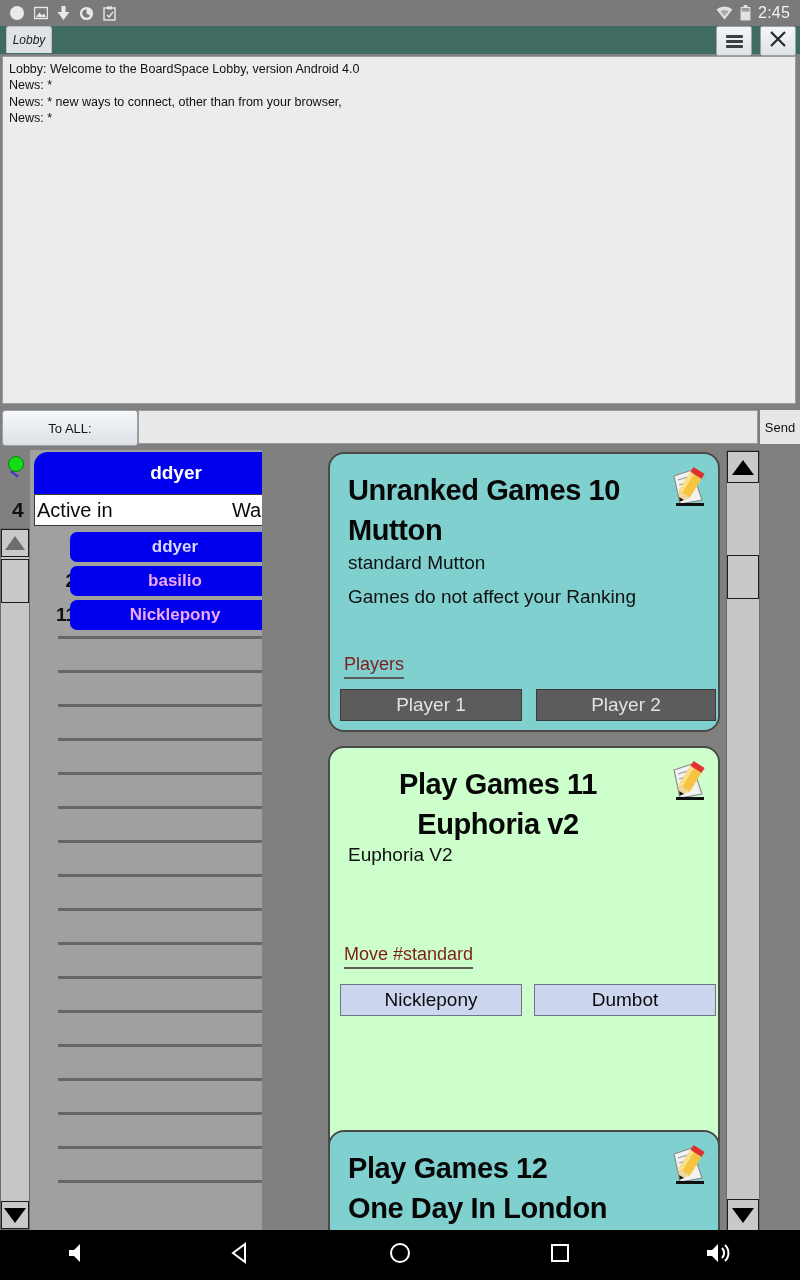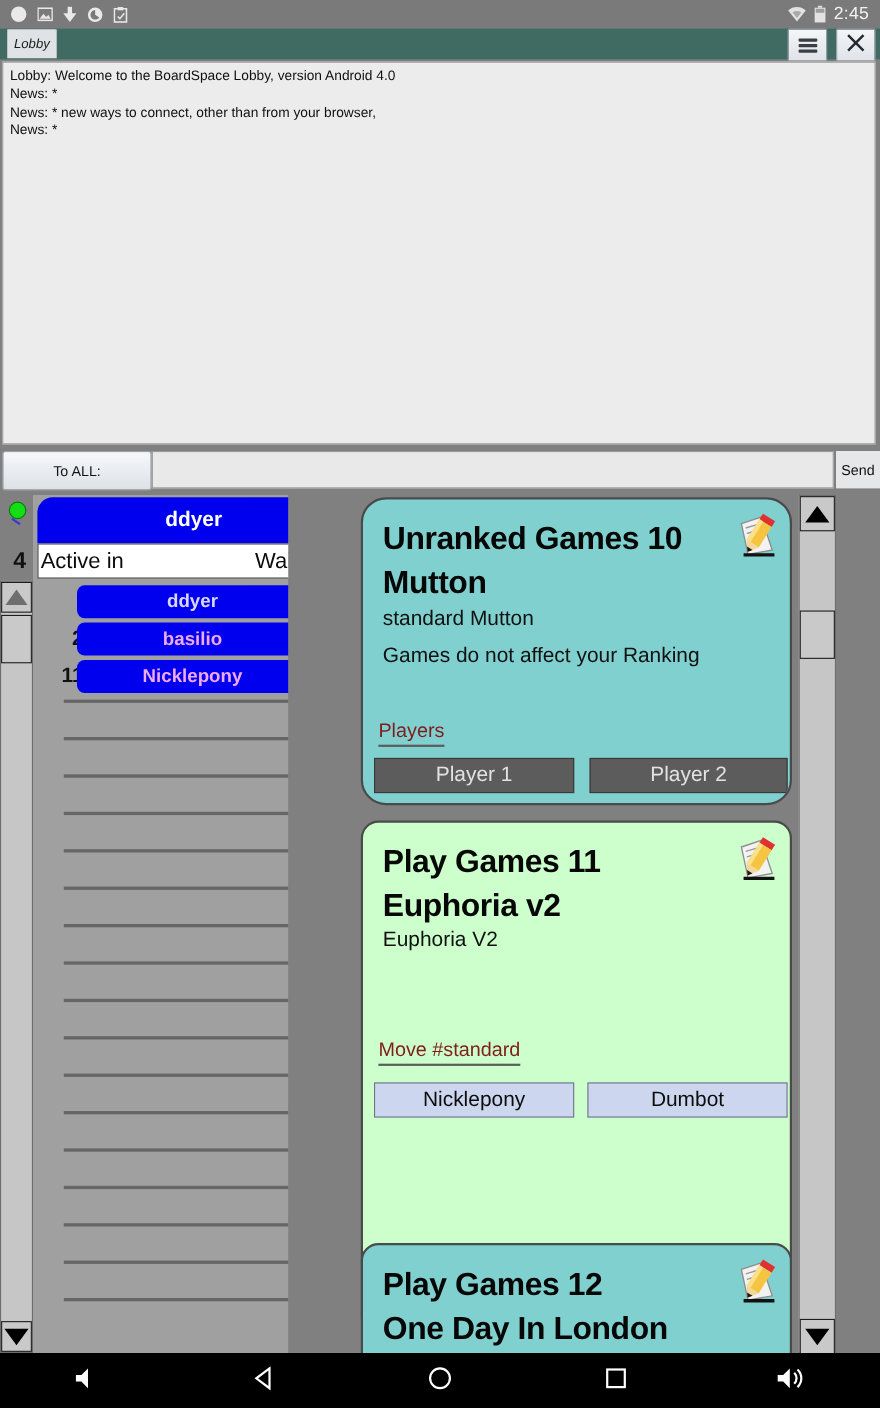--- a/index.html
+++ b/index.html
@@ -306,21 +306,21 @@
         </div>
     </div>
 
     <div class="greendot">
       <div class="greenstick"></div>
     </div>
     <div class="count4">4</div>
 
     <div class="cards">
 
-      <div class="card" id="card0" style="top: 2px; height: 280px; background: rgb(127, 208, 206); border-radius: 23px;">
+      <div class="card" id="card0" style="top: 2px; height: 280px; background: rgb(127, 208, 206);">
         <div class="card-title">
           <span>Unranked Games 10</span><br>
           <span>Mutton</span>
         </div>
         <div class="pencil">
           <svg width="44" height="42" viewBox="0 0 44 42">
             <path d="M8 10 L26 4 L36 34 L14 38 Z" fill="#f2f2f2" stroke="#8d8d8d" stroke-width="1.2"></path>
             <path d="M12 14 L22 11 M13 19 L23 16 M14 24 L24 21" stroke="#9a9a9a" stroke-width="1.2"></path>
             <g transform="rotate(32 24 20)">
               <rect x="17" y="2" width="13" height="6" fill="#e03030"></rect>
@@ -336,21 +336,21 @@
         <div class="card-note" style="top:132px;">Games do not affect your Ranking</div>
         <div class="sec-label" style="top:200px;">Players</div>
         <div class="pbtn dark" style="left:10px;top:235px;width:182px;">
           <span>Player 1</span>
         </div>
         <div class="pbtn dark" style="left:206px;top:235px;width:180px;">
           <span>Player 2</span>
         </div>
       </div>
 
-      <div class="card" id="card1" style="top: 296px; height: 468px; background: rgb(204, 255, 204);">
+      <div class="card" id="card1" style="top: 296px; height: 468px; background: rgb(204, 255, 204); text-align: center;">
         <div class="card-title">
           <span>Play Games 11</span><br>
           <span>Euphoria v2</span>
         </div>
         <div class="pencil">
           <svg width="44" height="42" viewBox="0 0 44 42">
             <path d="M8 10 L26 4 L36 34 L14 38 Z" fill="#f2f2f2" stroke="#8d8d8d" stroke-width="1.2"></path>
             <path d="M12 14 L22 11 M13 19 L23 16 M14 24 L24 21" stroke="#9a9a9a" stroke-width="1.2"></path>
             <g transform="rotate(32 24 20)">
               <rect x="17" y="2" width="13" height="6" fill="#e03030"></rect>

